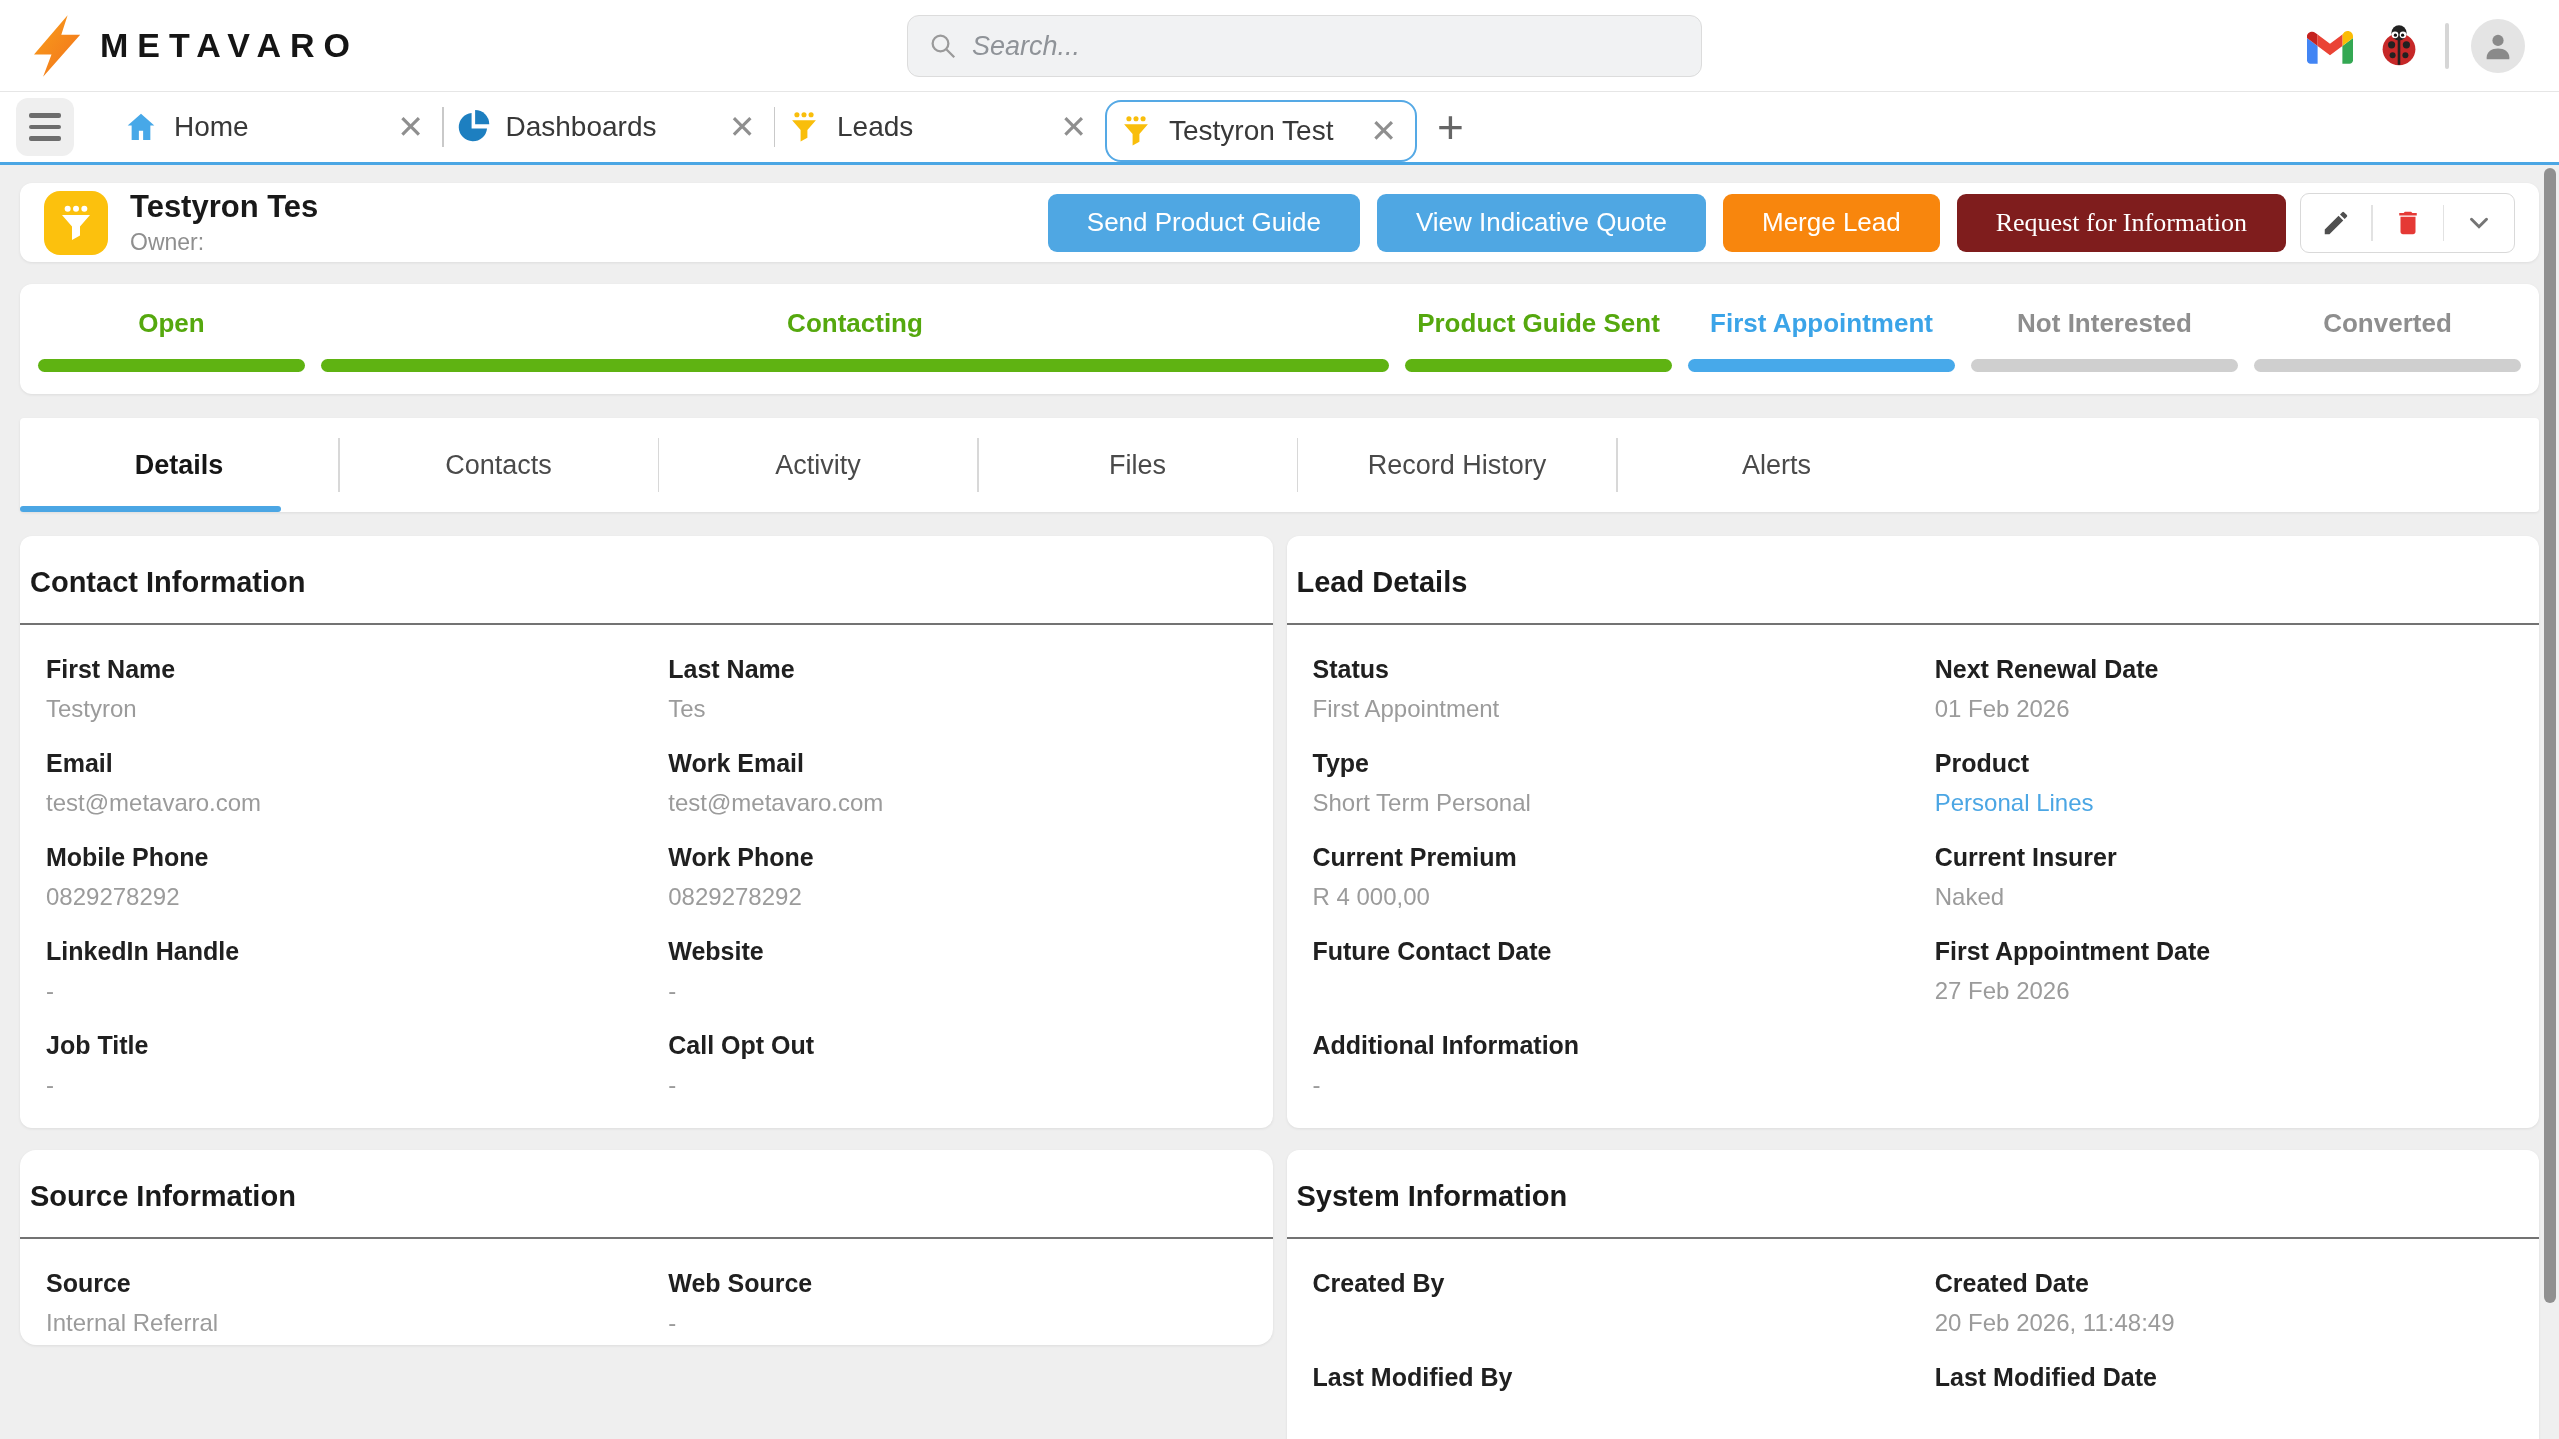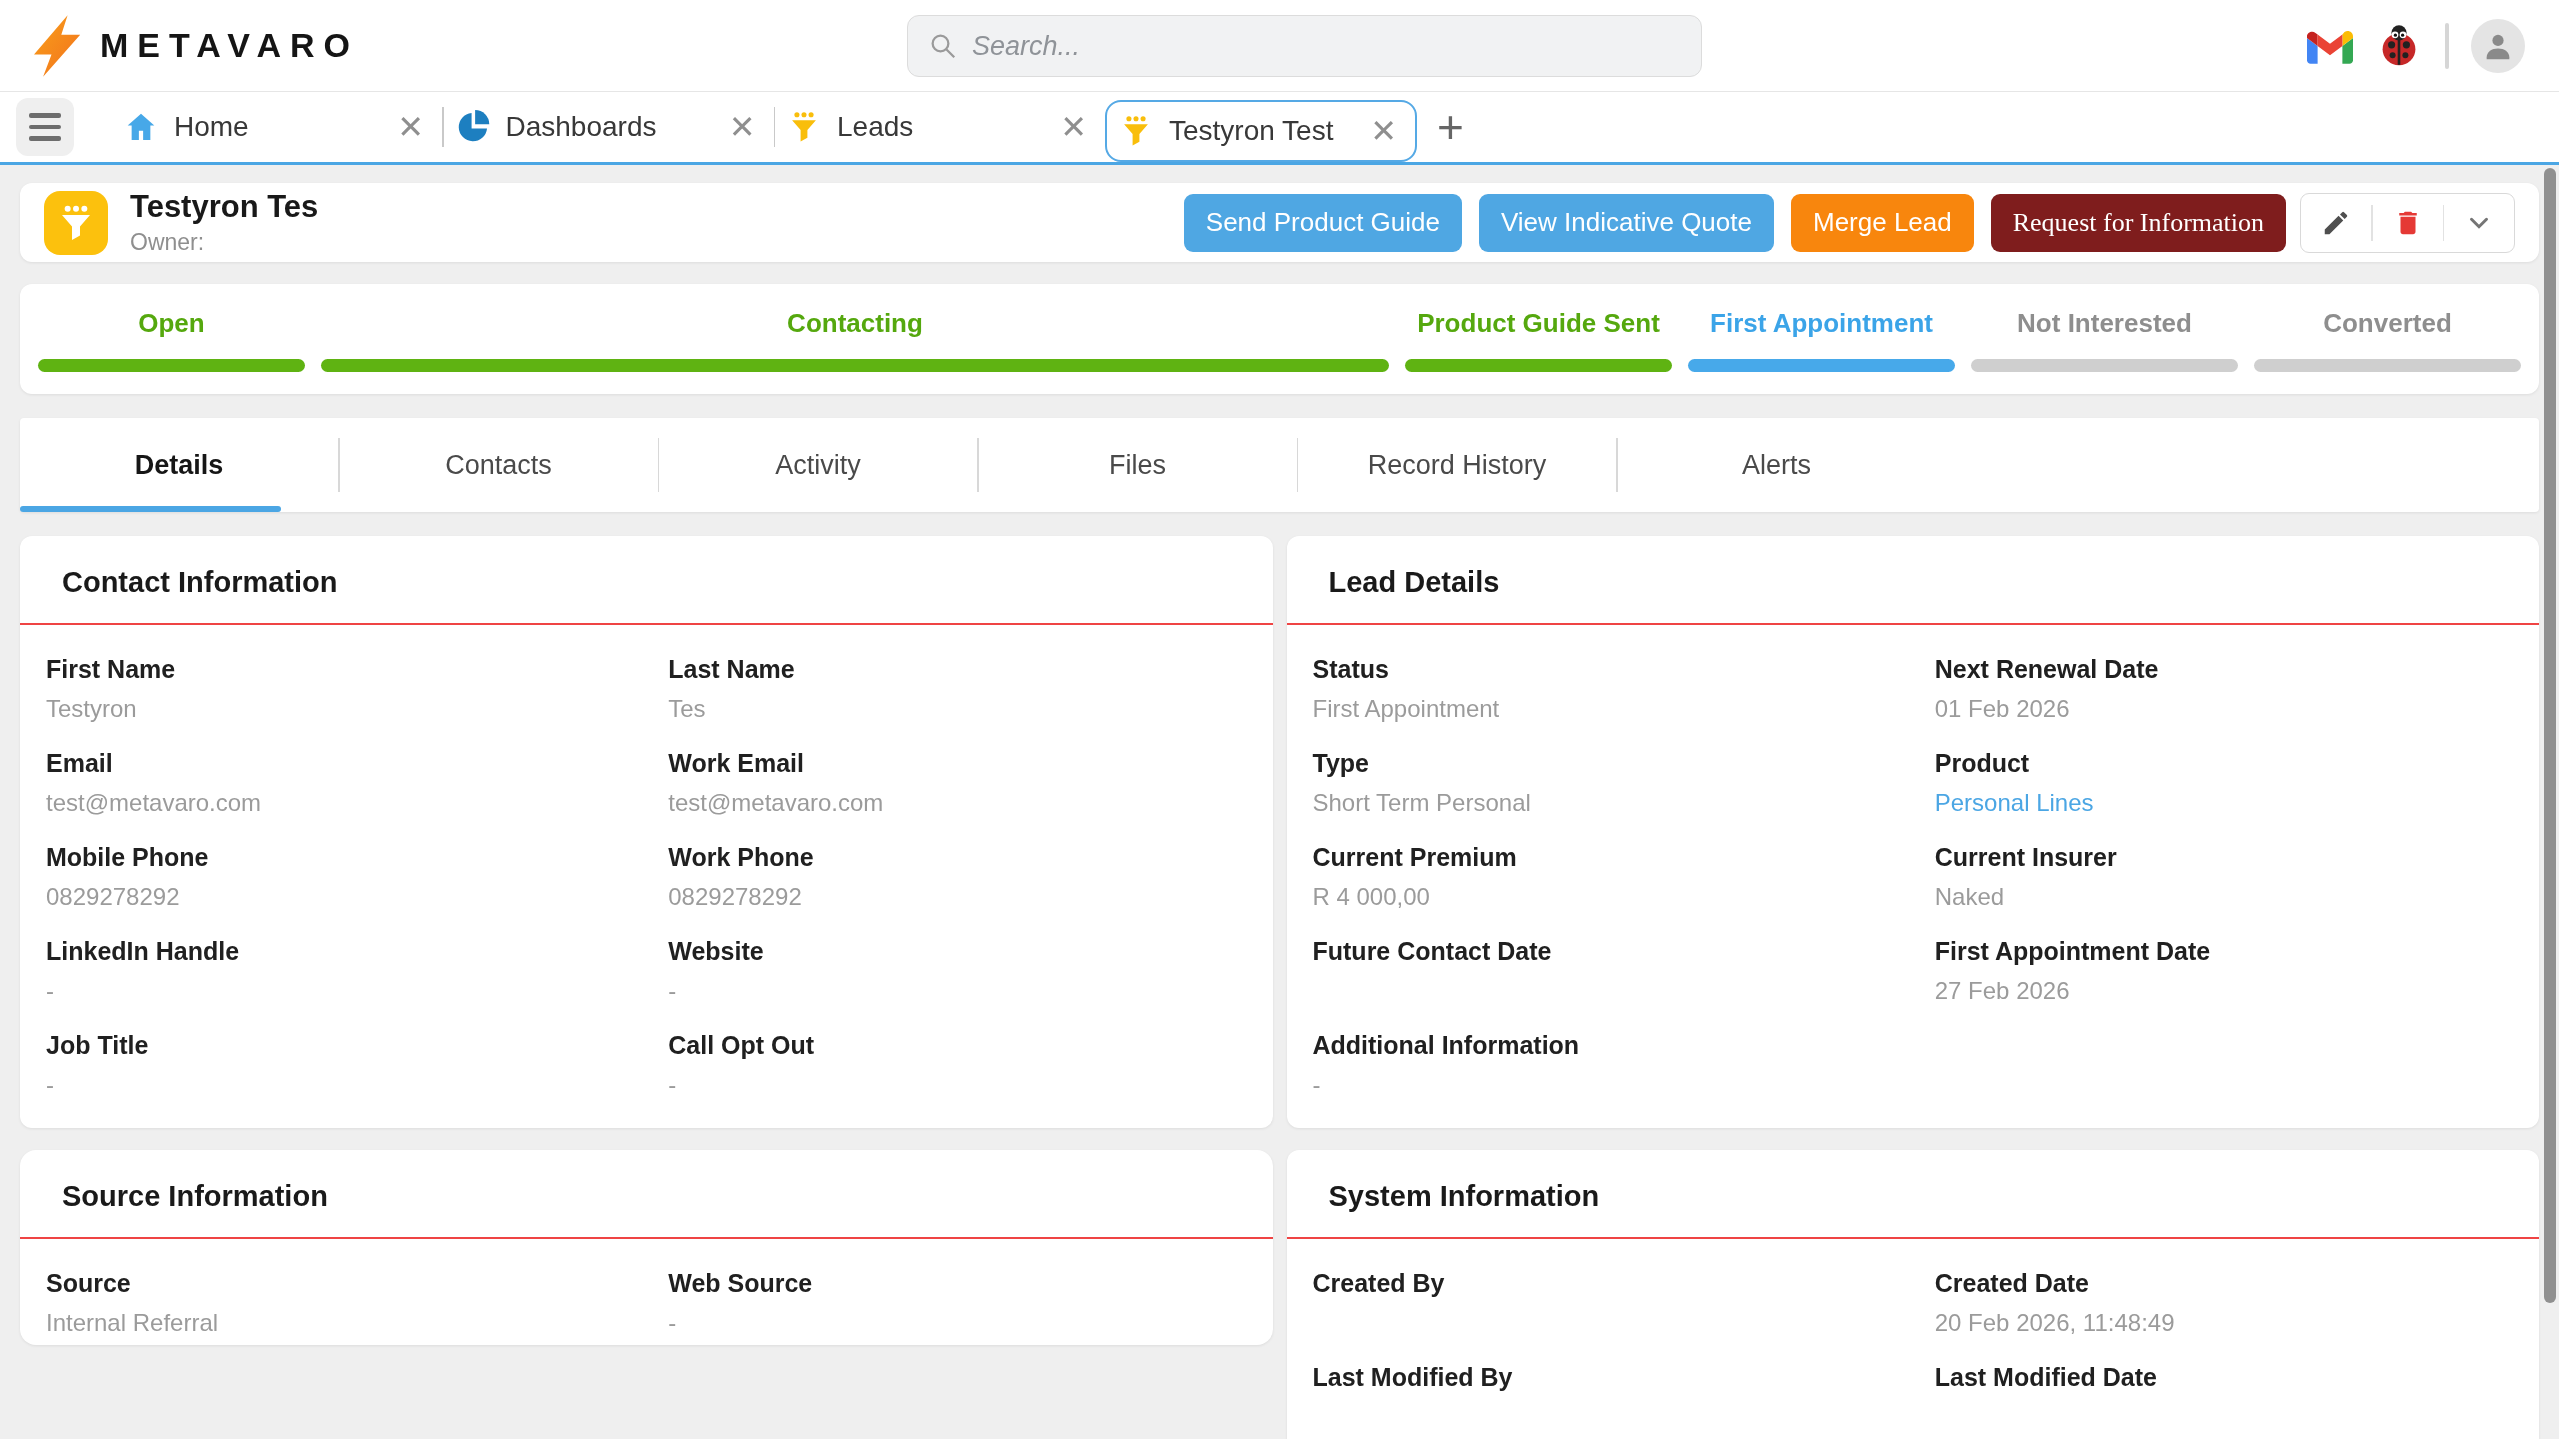--- a/index.html
+++ b/index.html
@@ -66,21 +66,21 @@
   .lead-card { height:79px; display:flex; align-items:center; padding:0 24px; margin-bottom:22px; }
   .lead-tile {
     width:64px; height:64px; border-radius:16px; background:#fcc10d;
     display:flex; align-items:center; justify-content:center; flex:none;
   }
   .lead-meta { margin-left:22px; }
   .lead-title { font-size:31px; font-weight:700; color:#191919; }
   .lead-owner { font-size:23px; color:#8f8f8f; margin-top:4px; }
   .lead-actions { margin-left:auto; display:flex; align-items:center; gap:17px; }
   .act-btn {
-    height:58px; border:none; border-radius:9px; padding:0 22px;
+    height:58px; border:none; border-radius:9px; padding:0 39px;
     font-size:26px; color:#fff; font-weight:500; cursor:pointer;
     font-family:"Liberation Sans","DejaVu Sans",sans-serif; white-space:nowrap;
   }
   .icon-group {
     height:60px; background:#fff; border:1.5px solid #d9d9d9; border-radius:9px;
     display:flex; align-items:center; margin-left:14px;
   }
   .ig-btn { width:70px; height:100%; display:flex; align-items:center; justify-content:center; cursor:pointer; background:none; border:none; }
   .ig-sep { width:1.5px; height:36px; background:#e2e2e2; }
   
@@ -103,21 +103,21 @@
   .stab-sep { width:1.5px; height:54px; background:#d8d8d8; flex:none; }
   
   .cards-row { display:flex; gap:14px; }
   .cards-row1 { margin-bottom:22px; }
   .cards-row1 .panel { flex:1; height:592px; overflow:hidden; }
   .cards-row2 .panel { flex:1; overflow:hidden; }
   .panel-src { height:195px;border-radius:16px; }
   .panel-sys { height:400px; }
   .panel-title {
     font-size:29px; font-weight:700; color:#1a1a1a;
-    padding:30px 42px 24px; border-bottom:2px solid #ef4444;
+    padding:30px 10px 24px; border-bottom:2px solid #737373;
   }
   .fields { padding:4px 26px 0; display:grid; grid-template-columns:1fr 1fr; column-gap:44px; }
   .field { margin-top:26px; }
   .field-label { font-size:25px; font-weight:700; color:#202020; }
   .field-value { font-size:24px; color:#9b9b9b; margin-top:11px; min-height:28px; }
   .field-value.link { color:#4ba6e4; cursor:pointer; }
   
   .scrollbar {
     position:fixed; right:3px; top:168px; width:12px; height:1135px;
     background:#909090; border-radius:6px;

